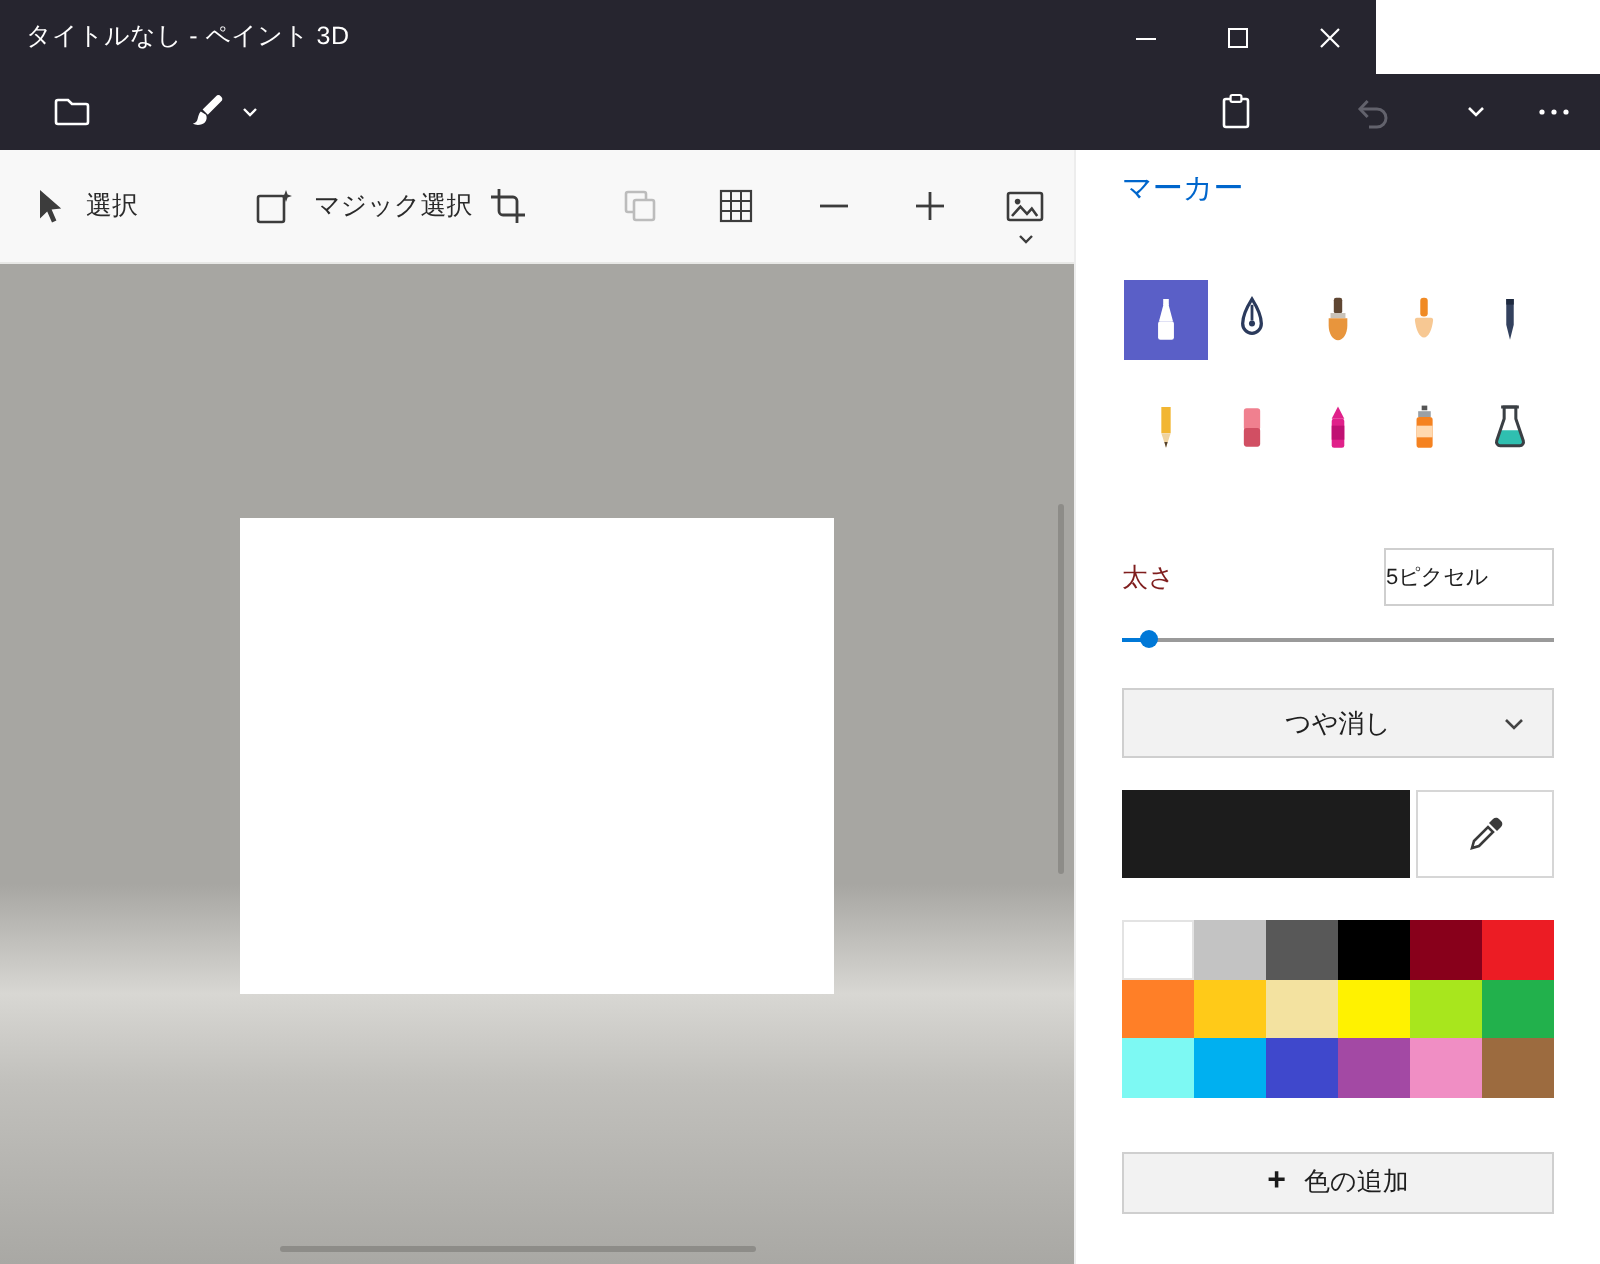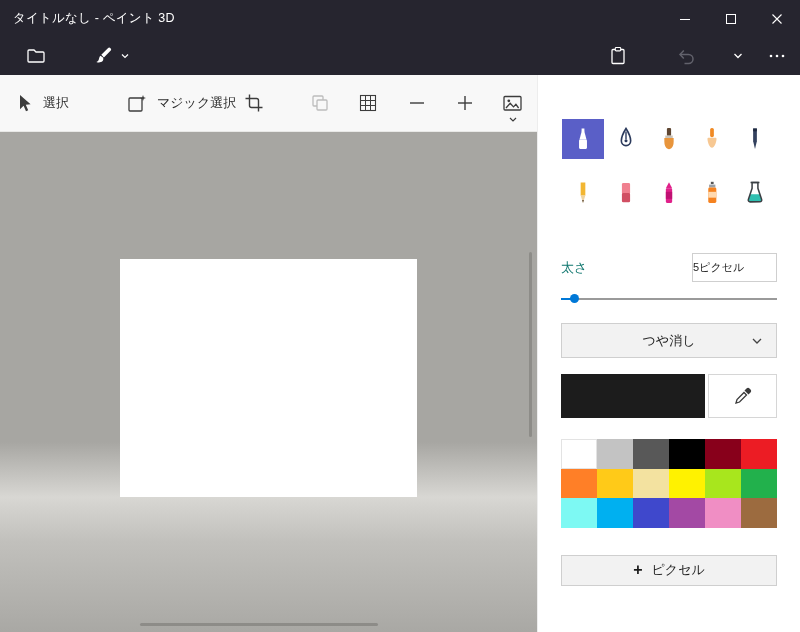--- a/index.html
+++ b/index.html
@@ -1,21 +1,21 @@
 <!DOCTYPE html>
 <html><head>
 <meta charset="utf-8">
 <style>
   * { margin:0; padding:0; box-sizing:border-box; }
   html,body { width:800px; height:632px; }
   body { font-family:"Liberation Sans","DejaVu Sans",sans-serif; background:#fff; overflow:hidden; }
   .app { position:relative; width:800px; height:632px; background:#fff; }
 
   
-  .titlebar { position:absolute; left:0; top:0; width:800px; height:37px; background:#26252f; }
+  .titlebar { position:absolute; left:0; top:0; width:688px; height:37px; background:#26252f; }
   .title { position:absolute; left:13px; top:0; height:37px; display:flex; align-items:center; color:#ffffff; font-size:12.5px; letter-spacing:.2px; }
   .win-controls { position:absolute; right:0; top:0; height:37px; display:flex; }
   .win-btn { width:46px; height:37px; display:flex; align-items:center; justify-content:center; }
 
   
   .menubar { position:absolute; left:0; top:37px; width:800px; height:38px; background:#26252f; }
   .mb-item { position:absolute; top:0; height:38px; display:flex; align-items:center; justify-content:center; gap:5px; }
 
   
   .toolbar { position:absolute; left:0; top:75px; width:537px; height:57px; background:#f8f8f8; border-bottom:1px solid #e8e8e6; }
@@ -28,21 +28,21 @@
   .vscroll { position:absolute; left:529px; top:120px; width:3px; height:185px; background:#8d8c88; border-radius:2px; }
   .hscroll { position:absolute; left:140px; top:491px; width:238px; height:3px; background:#8d8c88; border-radius:2px; }
 
   
   .sidebar { position:absolute; left:537px; top:75px; width:263px; height:557px; background:#ffffff; border-left:1px solid #ededed; padding:8px 23px 0 23px; }
   .sb-title { color:#0066cc; font-size:15px; margin-top:2px; }
   .tools { margin-top:36px; display:grid; grid-template-columns:repeat(5,1fr); row-gap:14px; justify-items:center; }
   .tool { width:42px; height:40px; display:flex; align-items:center; justify-content:center; }
   .tool svg { width:28px; height:28px; }
   .thickness { margin-top:40px; display:flex; align-items:center; justify-content:space-between; }
-  .thickness-label { font-size:13px; color:#0f766e; }
+  .thickness-label { font-size:13px; color:#7f1d1d; }
   .thickness-input { width:85px; height:29px; border:1px solid #cfcfcf; background:#fff; font-family:"Liberation Sans","DejaVu Sans",sans-serif; font-size:11px; text-align:left; color:#1f1f1f; }
   .slider { position:relative; margin-top:12px; height:10px; }
   .slider-track { position:absolute; left:0; right:0; top:4px; height:2px; background:#9a9a9a; }
   .slider-fill { position:absolute; left:0; top:4px; height:2px; width:13px; }
   .slider-thumb { position:absolute; left:9px; top:0; width:9px; height:9px; border-radius:50%; }
   .finish { margin-top:19px; height:35px; background:#f2f2f2; border:1px solid #cfcfcf; position:relative; display:flex; align-items:center; justify-content:center; font-size:13px; color:#1f1f1f; cursor:default; }
   .finish svg { position:absolute; right:13px; }
   .color-row { margin-top:16px; display:flex; gap:3px; height:44px; }
   .current-color { flex:1; }
   .eyedropper { width:69px; background:#ffffff; border:1px solid #d6d6d6; display:flex; align-items:center; justify-content:center; }
@@ -176,20 +176,21 @@
     </svg>
   </div>
 
   <div class="canvas-area">
     <div class="canvas"></div>
     <div class="vscroll"></div>
     <div class="hscroll"></div>
   </div>
 
   <div class="sidebar">
+    <div class="sb-title">マーカー</div>
 
     <div class="tools">
       <div class="tool selected" style="background: rgb(90, 95, 199);">
         <svg viewBox="0 0 24 24">
           <path d="M9 12.5 L11 5 h2 L15 12.5 Z" fill="#ffffff"></path>
           <rect x="10.8" y="3" width="2.4" height="2.6" fill="#ffffff"></rect>
           <rect x="8.6" y="12.5" width="6.8" height="8" rx="1" fill="#ffffff"></rect>
         </svg>
       </div>
       <div class="tool">
@@ -299,17 +300,17 @@
       <div class="swatch" style="background: rgb(125, 249, 243);"></div>
       <div class="swatch" style="background: rgb(0, 176, 240);"></div>
       <div class="swatch" style="background: rgb(63, 72, 204);"></div>
       <div class="swatch" style="background: rgb(163, 73, 164);"></div>
       <div class="swatch" style="background: rgb(240, 142, 196);"></div>
       <div class="swatch" style="background: rgb(156, 107, 63);"></div>
     </div>
 
     <div class="add-color">
       <span class="add-plus">+</span>
-      <span>ピクセル</span>
+      <span>色の追加</span>
     </div>
   </div>
 
 </div>
 
 </body></html>

